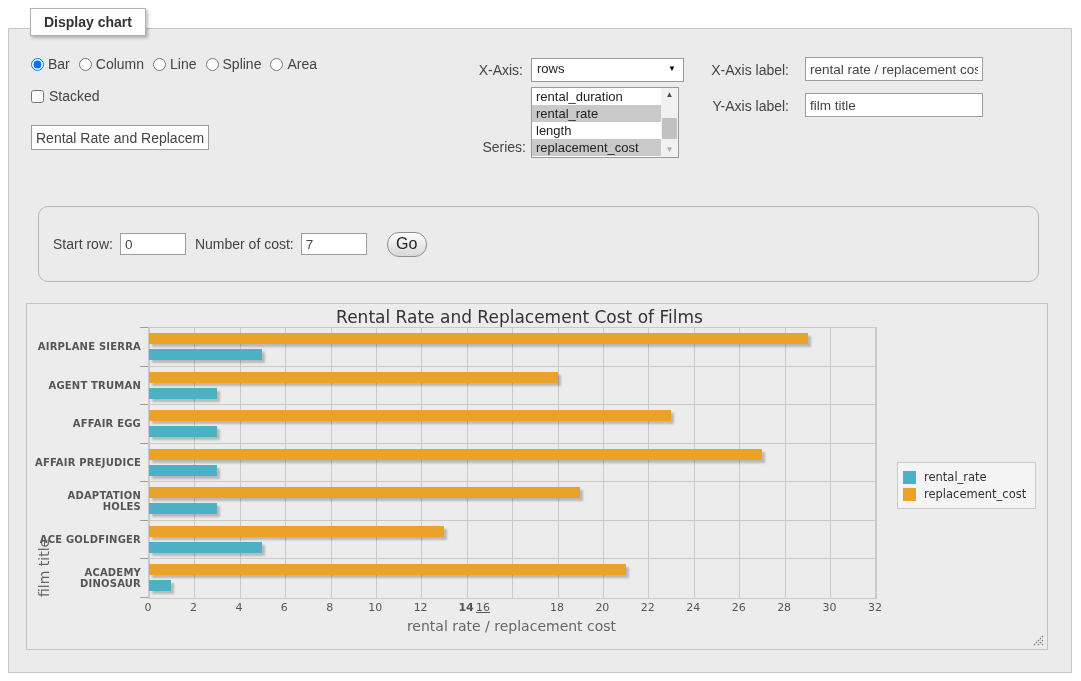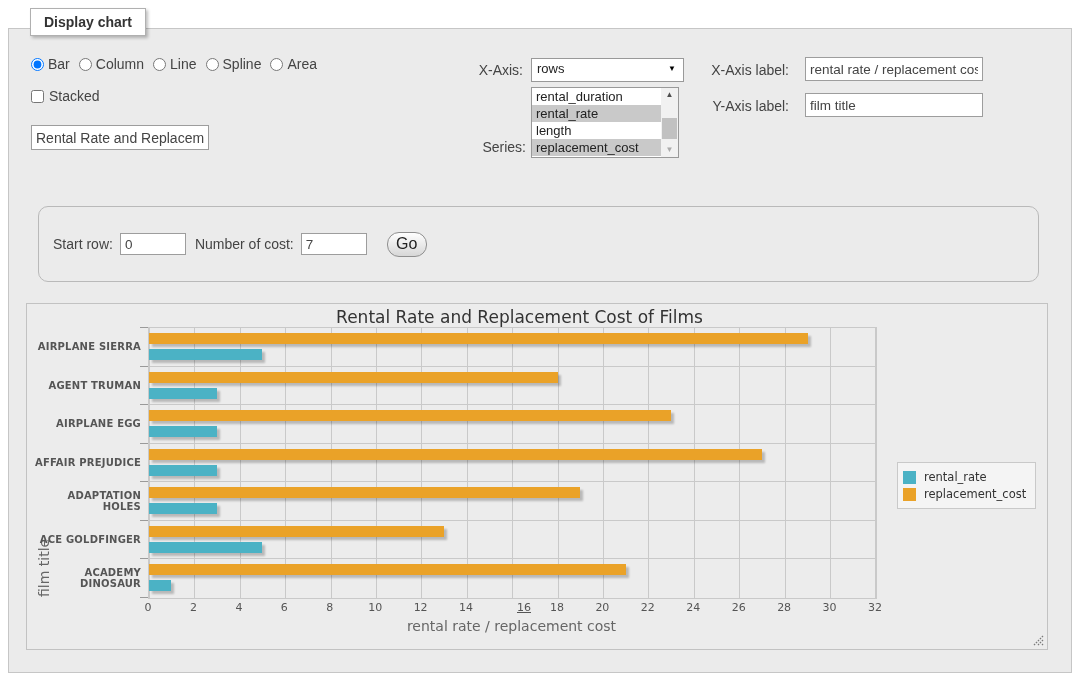--- a/index.html
+++ b/index.html
@@ -204,42 +204,42 @@
           <div class="legend-item">
             <span class="swatch" style="background: rgb(234, 162, 40);"></span>
             <span>replacement_cost</span>
           </div>
         </div>
       <svg class="resize-icon" width="11" height="11">
         <path d="M10 1 L1 10 M10 5 L5 10 M10 9 L9 10" stroke="#7a7a7a" stroke-width="1.3" stroke-dasharray="1.6,1.2" fill="none"></path>
       </svg>
     <div class="cat-label" style="top: 42.2857px; transform: translateY(-50%);">AIRPLANE SIERRA</div>
         <div class="cat-label" style="top: 80.8571px; transform: translateY(-50%);">AGENT TRUMAN</div>
-        <div class="cat-label" style="top: 119.429px; transform: translateY(-50%);">AIRPLANE EGG</div>
+        <div class="cat-label" style="top: 119.429px; transform: translateY(-50%);">AFFAIR EGG</div>
         <div class="cat-label" style="top: 158px; transform: translateY(-50%);">AFFAIR PREJUDICE</div>
         <div class="cat-label" style="top: 196.571px; transform: translateY(-50%);">ADAPTATION HOLES</div>
         <div class="cat-label" style="top: 235.143px; transform: translateY(-50%);">ACE GOLDFINGER</div>
         <div class="cat-label" style="top: 273.714px; transform: translateY(-50%);">ACADEMY DINOSAUR</div>
         <div class="tickL" style="top: 23px;"></div>
         <div class="tickL" style="top: 62px;"></div>
         <div class="tickL" style="top: 100px;"></div>
         <div class="tickL" style="top: 139px;"></div>
         <div class="tickL" style="top: 177px;"></div>
         <div class="tickL" style="top: 216px;"></div>
         <div class="tickL" style="top: 254px;"></div>
         <div class="tickL" style="top: 293px;"></div>
         <span class="xtick" style="left: 121px;">0</span>
         <span class="xtick" style="left: 166.438px;">2</span>
         <span class="xtick" style="left: 211.875px;">4</span>
         <span class="xtick" style="left: 257.312px;">6</span>
         <span class="xtick" style="left: 302.75px;">8</span>
         <span class="xtick" style="left: 348.188px; text-align: center;">10</span>
         <span class="xtick" style="left: 393.625px;">12</span>
-        <span class="xtick" style="left: 439.062px;">14</span>
-        <span class="xtick" style="left: 497px; text-decoration: underline;">16</span>
+        <span class="xtick" style="left: 439.062px; font-weight: bold;">14</span>
+        <span class="xtick" style="left: 456px; text-decoration: underline;">16</span>
         <span class="xtick" style="left: 529.938px;">18</span>
         <span class="xtick" style="left: 575.375px;">20</span>
         <span class="xtick" style="left: 620.812px;">22</span>
         <span class="xtick" style="left: 666.25px;">24</span>
         <span class="xtick" style="left: 711.688px;">26</span>
         <span class="xtick" style="left: 757.125px;">28</span>
         <span class="xtick" style="left: 802.562px;">30</span>
         <span class="xtick" style="left: 848px;">32</span>
       </div>
   </div>

